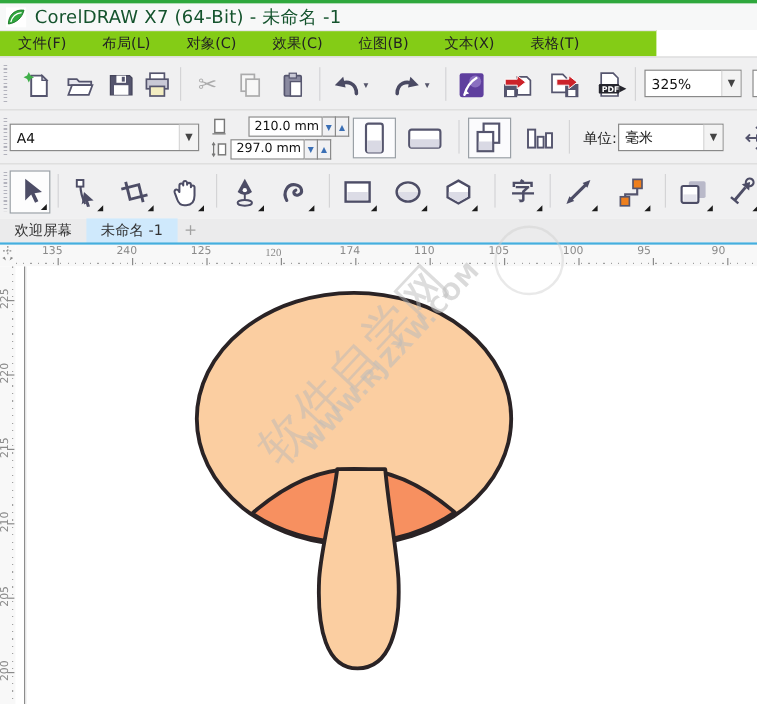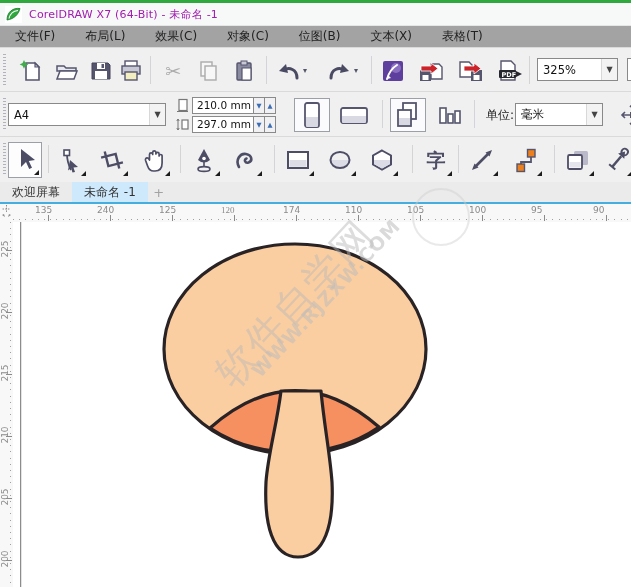--- a/index.html
+++ b/index.html
@@ -6,22 +6,22 @@
   html,body { background:#888; }
   .window {
     position:relative; width:631px; height:587px; background:#fff;
     font-family:"DejaVu Sans", sans-serif; overflow:hidden;
     -webkit-font-smoothing:antialiased;
   }
   
   .green-strip { position:absolute; left:0; top:0; width:631px; height:3px; background:#2fa83d; }
   .titlebar { position:absolute; left:0; top:3px; width:631px; height:22px; background:#f7f8f8; display:flex; align-items:center; }
   .titlebar .logo { width:17px; height:17px; margin-left:5px; }
-  .titlebar .title { font-size:11px; color:#a21caf; margin-left:7px; letter-spacing:.2px; }
-  .menubar { position:absolute; left:0; top:25px; width:631px; height:22px; background:#a3a3a3; border-top:1px solid #e6e6e6; display:flex; align-items:center; }
+  .titlebar .title { font-size:15px; color:#14532d; margin-left:7px; letter-spacing:.2px; }
+  .menubar { position:absolute; left:0; top:25px; width:547px; height:22px; background:#84cc16; border-top:1px solid #e6e6e6; display:flex; align-items:center; }
   .menu-item { font-size:12px; color:#222; padding:0 15px; line-height:21px; white-space:nowrap; }
   .bar { position:absolute; left:0; width:631px; background:#f0f0f1; border-top:1px solid #dadada; }
   .toolbar  { top:47px;  height:44px; }
   .propbar  { top:91px;  height:45px; }
   .toolbox  { top:136px; height:46px; }
   .grip { position:absolute; left:3px; top:6px; bottom:6px; width:3px;
           background:repeating-linear-gradient(to bottom,#b2b2bc 0 1px,transparent 1px 3px); }
   .tbtn { position:absolute; top:8px; width:30px; height:30px; display:flex; align-items:center; justify-content:center; }
   .vsep { position:absolute; top:8px; width:1px; height:28px; background:#d4d4d6; }
   .caret { position:absolute; top:18px; font-size:8px; color:#55556a; }
@@ -83,22 +83,22 @@
       <rect x="0" y="0" width="17" height="17" fill="#ffffff"></rect>
       <path d="M2,14 C2,6 8,1.5 15,2.5 C13.5,8.5 9,13 2,14 Z" fill="#2fa83d" stroke="#1f7a2c" stroke-width="0.8"></path>
       <path d="M4,12.5 C5,8 8.5,5 13,4.5" fill="none" stroke="#ffffff" stroke-width="1.1"></path>
     </svg>
     <span class="title">CorelDRAW X7 (64-Bit) - 未命名 -1</span>
   </div>
 
   <div class="menubar">
       <span class="menu-item">文件(F)</span>
       <span class="menu-item">布局(L)</span>
+      <span class="menu-item">对象(C)</span>
       <span class="menu-item">效果(C)</span>
-      <span class="menu-item">对象(C)</span>
       <span class="menu-item">位图(B)</span>
       <span class="menu-item">文本(X)</span>
       <span class="menu-item">表格(T)</span>
     </div>
 
   <div class="bar toolbar">
     <div class="grip"></div>
 
     <div class="tbtn" style="left:16px">
       <svg width="26" height="26" viewBox="0 0 26 26">
@@ -211,21 +211,21 @@
     <div class="combo" style="left:8px; top:11px; width:158px; height:23px">
       <span class="cbx-label">A4</span>
       <span class="cbx-caret">▼</span>
     </div>
 
     <div class="dimrow" style="left:176px; top:4px">
       <svg width="13" height="15" viewBox="0 0 13 15">
         <rect x="3" y="1.5" width="8" height="11" fill="#fff" stroke="#777" stroke-width="1.2"></rect>
         <path d="M1,13.5 h11" stroke="#777" stroke-width="1"></path>
       </svg>
-      <div class="dimfield" style="margin-left:3px">210.0 mm</div>
+      <div class="dimfield" style="margin-left:18px">210.0 mm</div>
       <div class="spin">▼</div>
       <div class="spin">▲</div>
     </div>
     <div class="dimrow" style="left:176px; top:23px">
       <svg width="13" height="15" viewBox="0 0 13 15">
         <path d="M2,2 v11 M0.8,4 l1.2,-2 1.2,2 M0.8,11 l1.2,2 1.2,-2" fill="none" stroke="#777" stroke-width="1"></path>
         <rect x="6" y="3" width="6" height="9" fill="#fff" stroke="#777" stroke-width="1.2"></rect>
       </svg>
       <div class="dimfield" style="margin-left:3px">297.0 mm</div>
       <div class="spin">▼</div>

